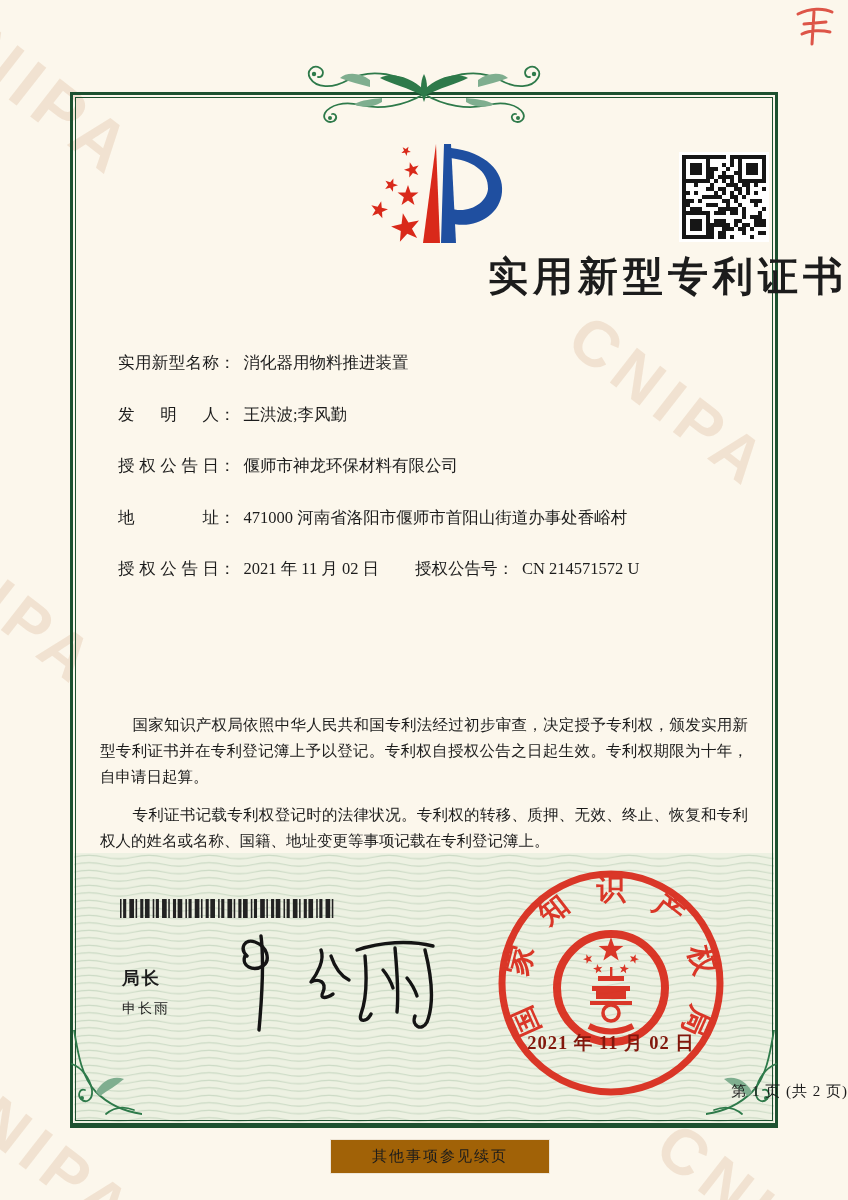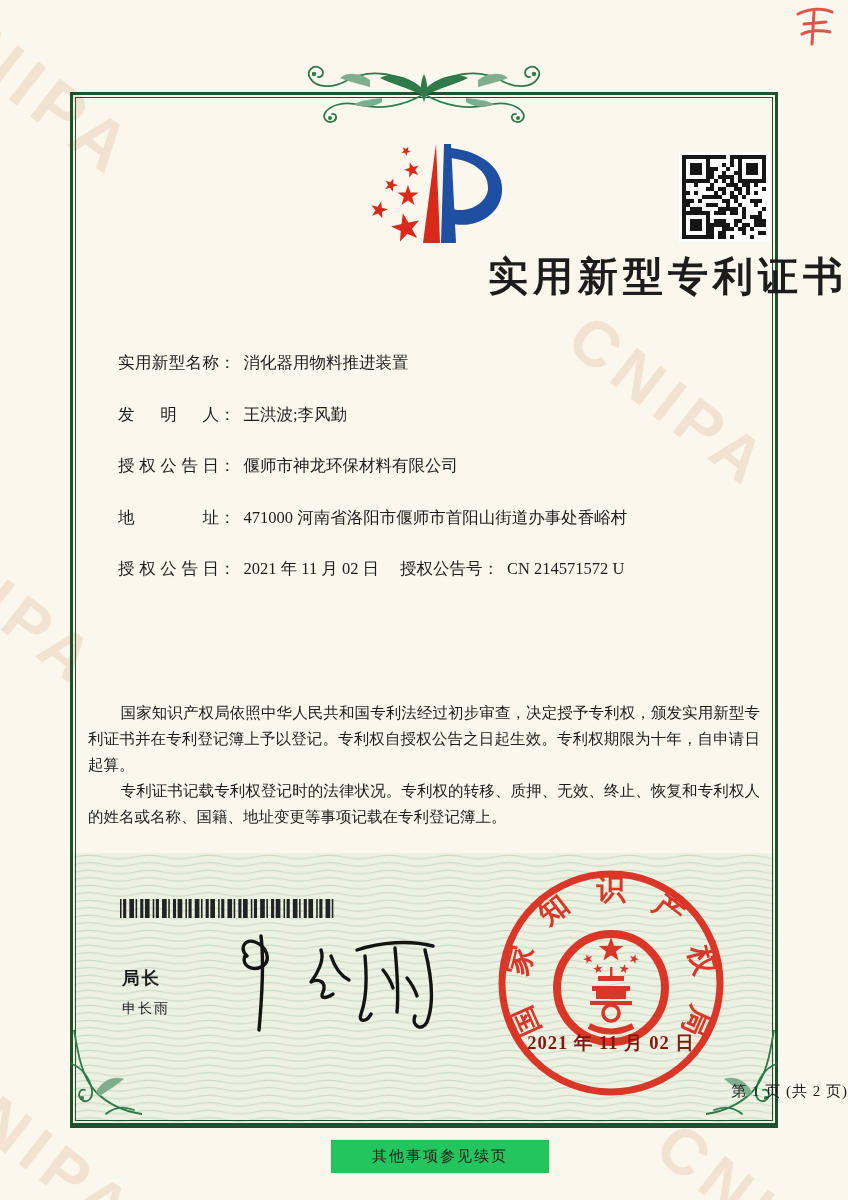--- a/index.html
+++ b/index.html
@@ -36,33 +36,33 @@
   
   .abs{position:absolute; z-index:4;}
   #cert-no{left:118px; top:139px; font-size:17px; letter-spacing:1.5px;}
   #logo{left:348px; top:138px; width:166px; height:114px;}
   #qr{left:679px; top:152px; width:90px; height:90px; background:#fff; padding:3px; box-sizing:border-box;}
   #title{left:0; top:249px; width:848px; text-align:right; font-size:40px; font-weight:700; letter-spacing:5px;}
   #fields{left:118px; top:352px; width:580px;}
   .field-row{height:51.5px; font-size:16.5px; white-space:nowrap;}
   .f-label{display:inline-block; width:101px; text-align:justify; text-align-last:justify; text-justify:inter-character; vertical-align:top;}
   .f-colon{margin-right:8px;}
-  .f-pair2{margin-left:21px;}
+  .f-pair2{margin-left:36px;}
   #paragraphs{left:88px; top:700px; width:672px; font-size:15.5px; line-height:26px; text-align:justify;}
-  #paragraphs p{margin:0; text-indent:2.1em;}
+  #paragraphs p{margin:12px; text-indent:2.1em;}
   #barcode{left:120px; top:899px; width:218px; height:19px; z-index:4;}
   #signer-title{left:122px; top:966px; font-size:17.5px; letter-spacing:2px; z-index:4;font-weight:bold;}
   #signer-name{left:122px; top:1000px; font-size:14px; letter-spacing:2px; z-index:4;}
   #signature{left:225px; top:926px; width:230px; height:112px; z-index:4;}
   #seal{left:494px; top:866px; width:234px; height:234px; z-index:5; opacity:.93;}
   #seal-date{left:498px; top:1030px; width:226px; text-align:center; font-size:18.5px; font-weight:700;
              color:#82170c; letter-spacing:1px; z-index:6;}
   #page-info{left:0; top:1082px; width:848px; text-align:right; font-size:15px; letter-spacing:1px; z-index:4;}
   #cont-note{left:330px; top:1139px; width:218px; height:33px; line-height:33px; text-align:center;
-             background:#22c55e; border:1px solid #eee6d8; font-size:15px; letter-spacing:2px; z-index:4;}
+             background:#a16207; border:1px solid #eee6d8; font-size:15px; letter-spacing:2px; z-index:4;}
   #corner-red-mark{left:792px; top:4px; width:44px; height:48px; z-index:4; opacity:.85;}
   .ring-char{font-size:29px; font-weight:700; fill:#d9291a; font-family:"Liberation Serif","DejaVu Serif",serif;}
 </style>
 </head>
 <body>
 
 <div id="page">
 
   <div class="wm wm1">CNIPA</div>
   <div class="wm wm2">CNIPA</div>

